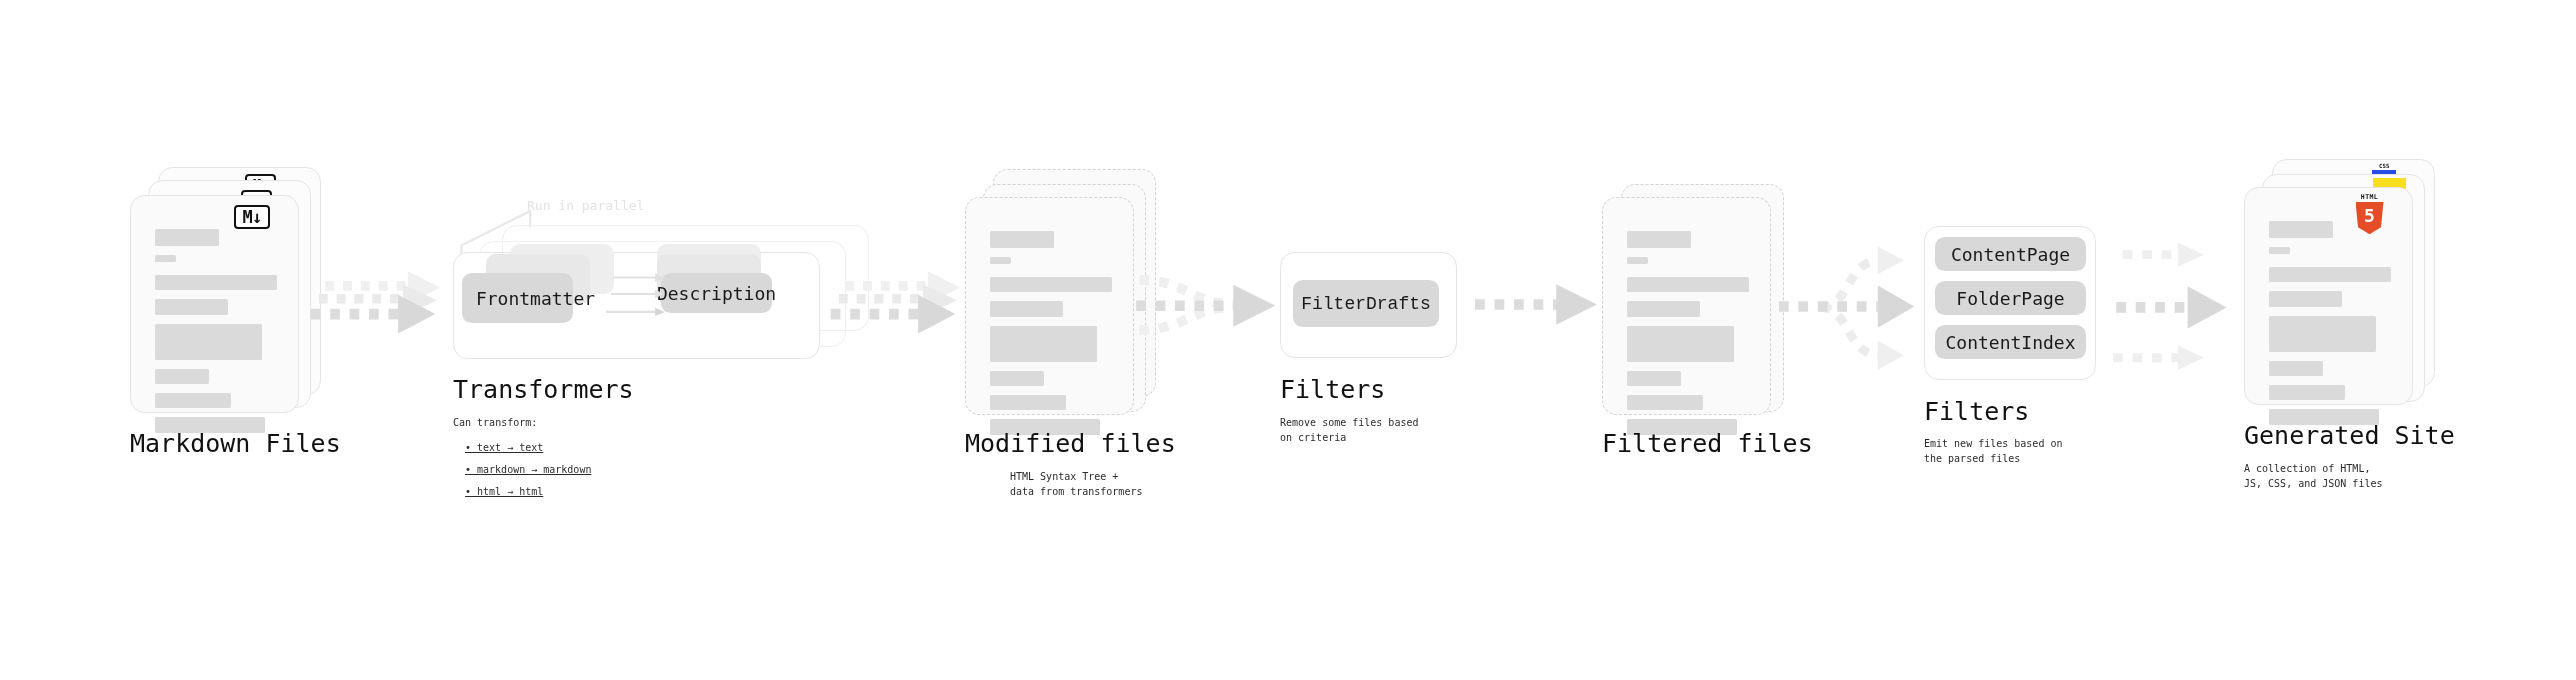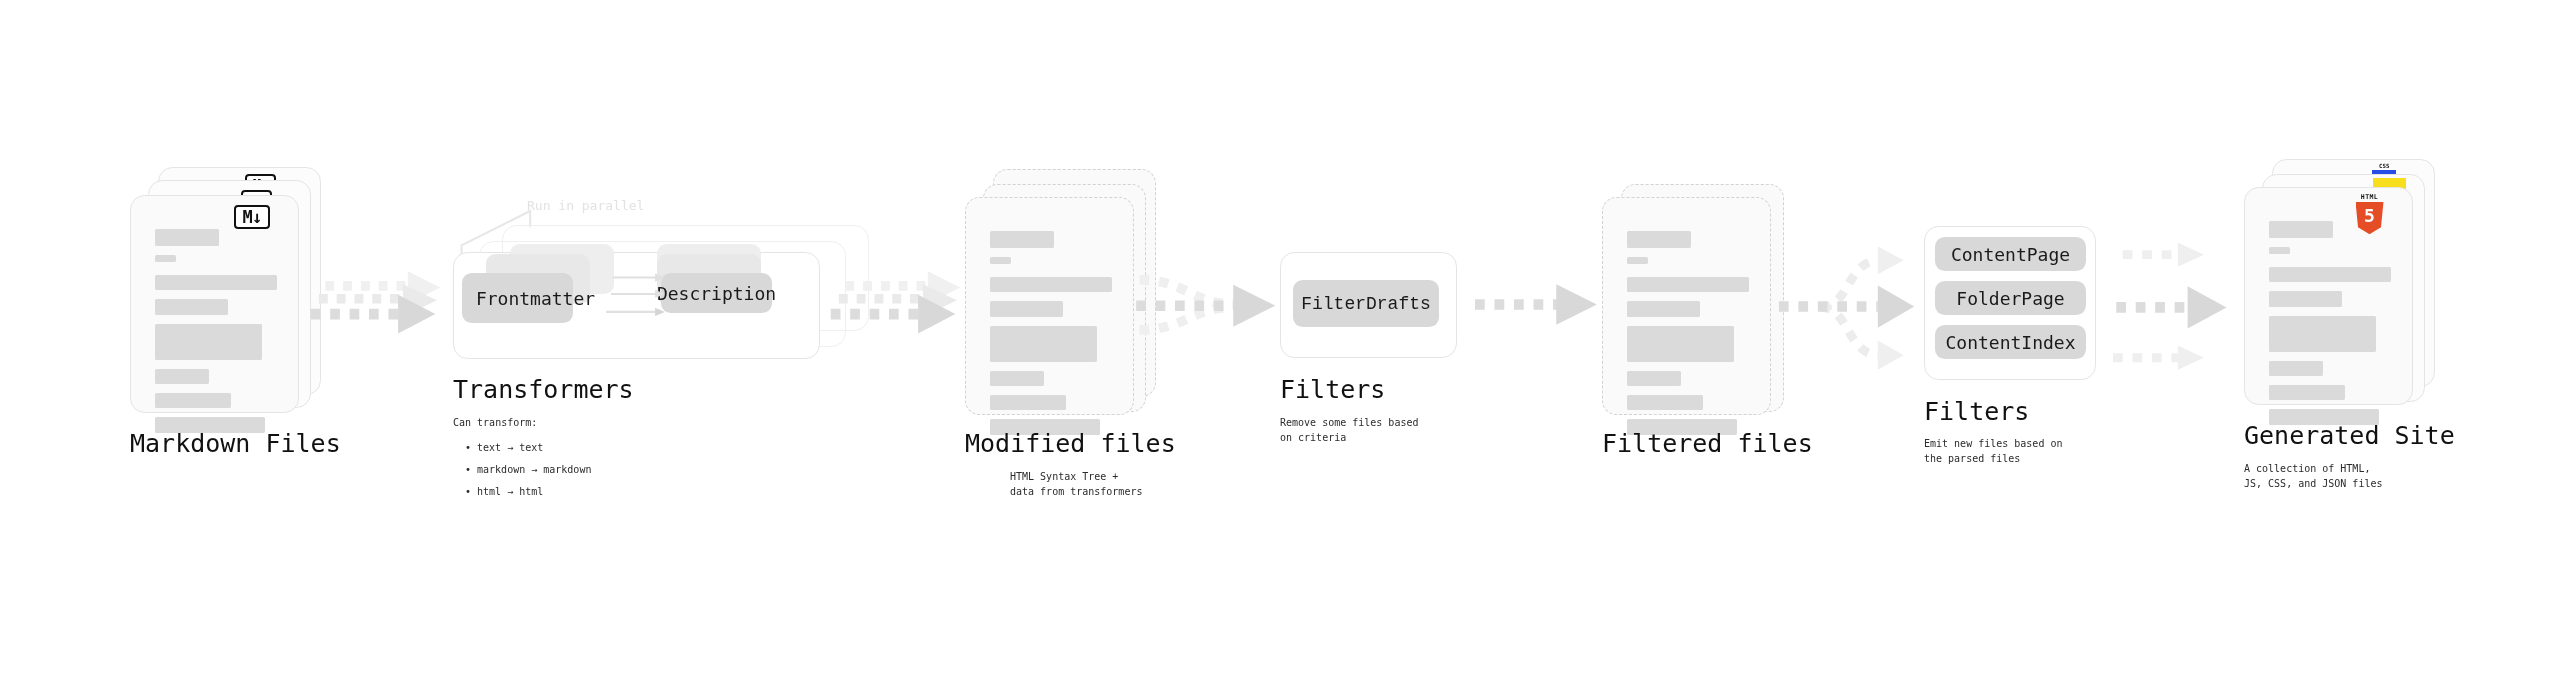--- a/index.html
+++ b/index.html
@@ -77,21 +77,21 @@
     letter-spacing: 0px;
     white-space: nowrap;
   }
   .sub {
     position: absolute;
     font-size: 10px;
     line-height: 1.45;
     color: #2b2b2b;
     white-space: pre-line;
   }
-  .sub.list { line-height: 1.5; }
+  .sub.list { line-height: 1.5; text-decoration: underline; }
   .parallel-note {
     position: absolute;
     font-size: 13px;
     color: #e2e2e2;
     white-space: nowrap;
   }
 
   
   .pill {
     position: absolute;

